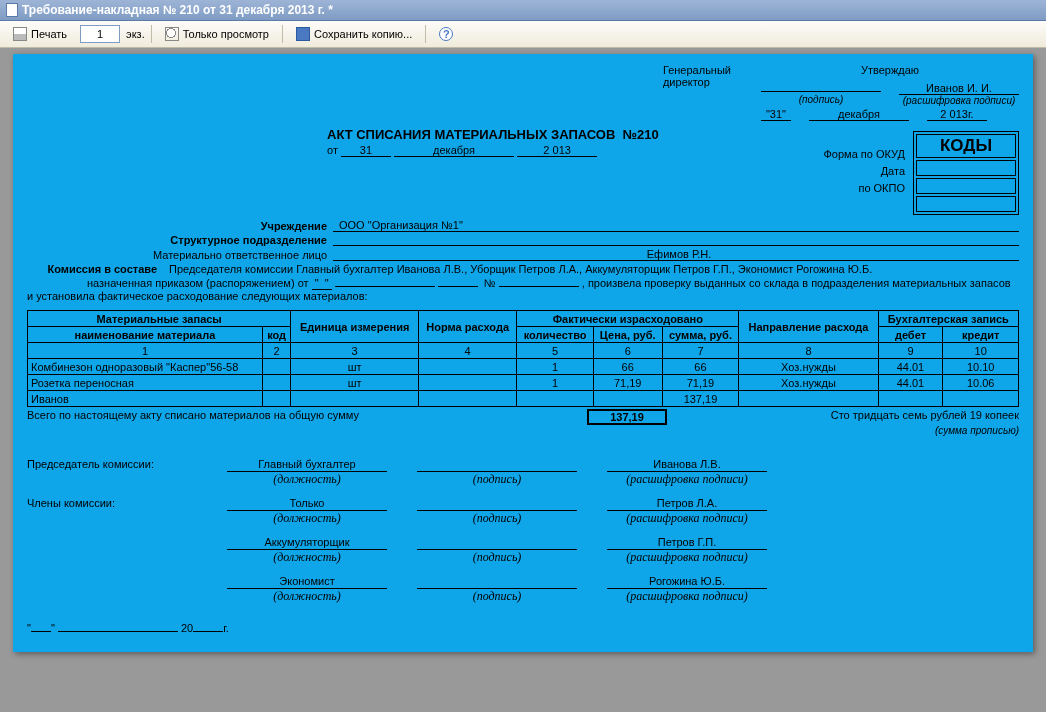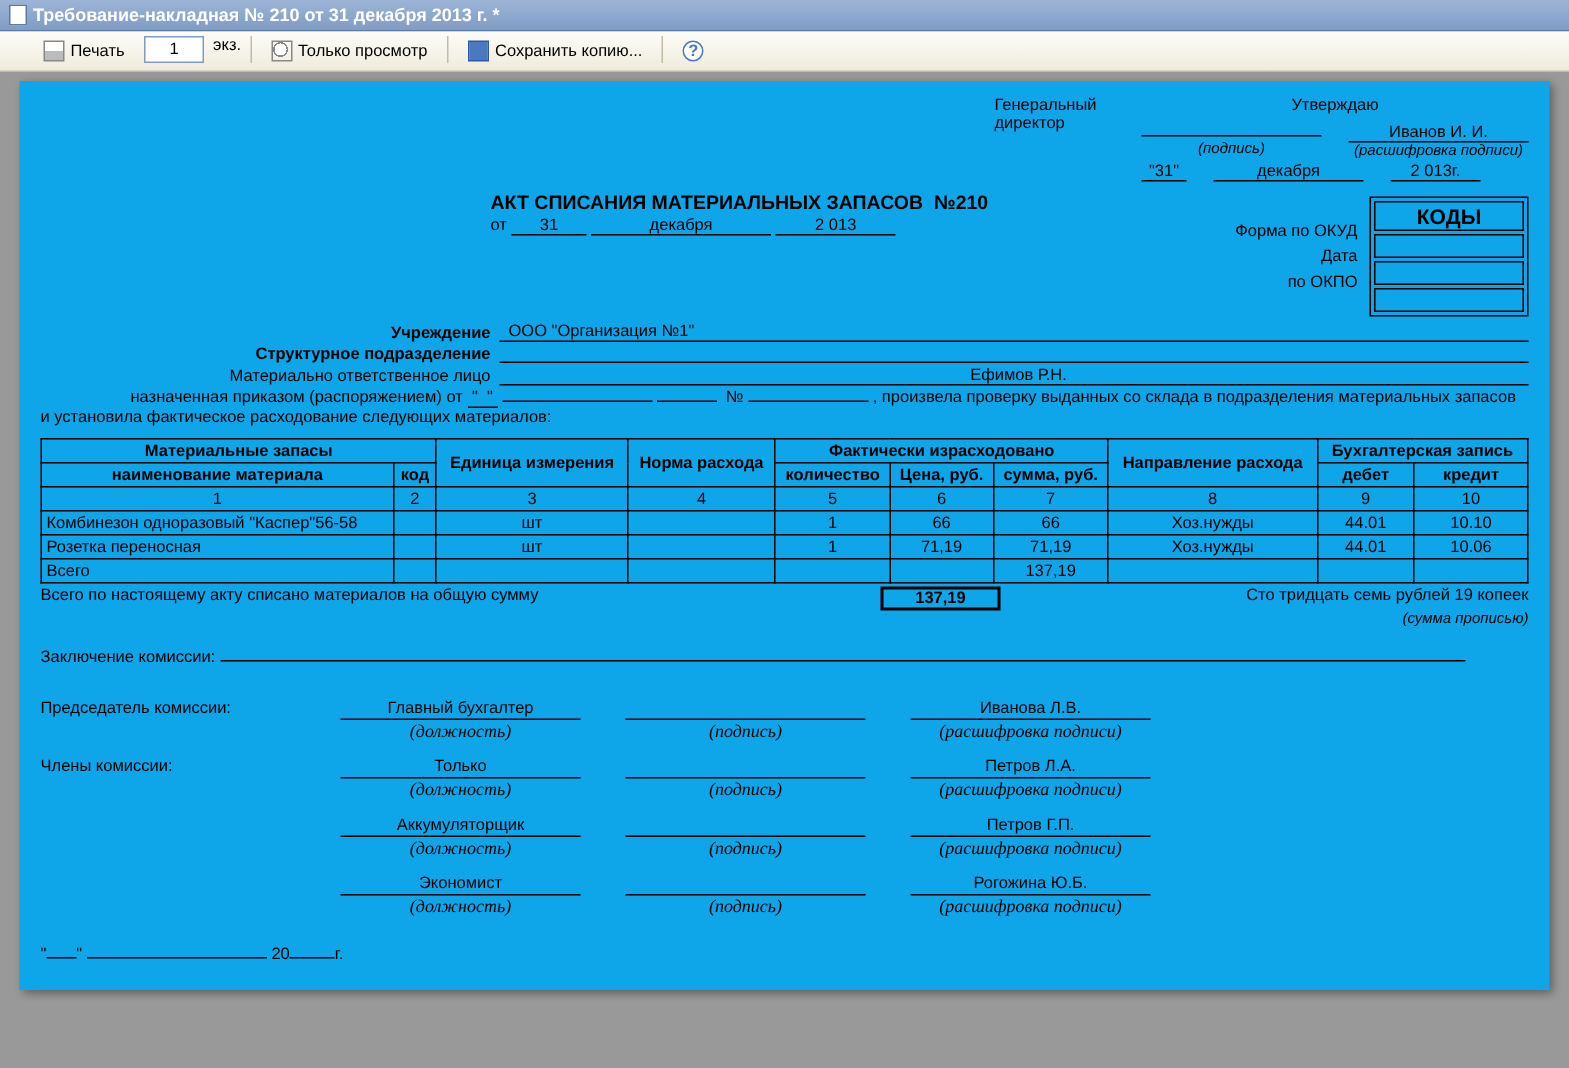--- a/index.html
+++ b/index.html
@@ -20,22 +20,23 @@
     gap: 4px;
     border-bottom: 1px solid #5a7aa8;
     font-weight:bold;
   }
   .doc-icon {
     display:inline-block; width:12px; height:14px; background:#fff; border:1px solid #5a7aa8; position:relative;
   }
   .toolbar {
     background: linear-gradient(#fdfcf8, #efebdc);
     border-bottom: 1px solid #c0bca8;
-    padding: 3px 22px;
+    padding: 3px 6px;
     display: flex;
+    align-items: center;
     gap: 6px;
     font-size: 11px;
     color:#000;
   }
   .tool-btn {
     display: flex; align-items:center; gap:4px;
     padding:2px 6px; border:1px solid transparent; border-radius:3px;
     cursor:pointer;
   }
   .spin-input {
@@ -62,21 +63,21 @@
     padding:10px 14px 18px 14px;
     box-shadow:2px 2px 6px rgba(0,0,0,.4);
   }
   .uline { border-bottom:1px solid #000; display:inline-block; min-width:60px; text-align:center; }
   .small-i { font-style:italic; font-size:10px; text-align:center; }
 
   .codes-box {
     float:right; border:1px solid #000; margin-top:4px;
   }
   .codes-box th, .codes-box td {
-    border:1px solid #000; font-size:14px; text-align:center; min-width:100px; height:16px;
+    border:1px solid #000; font-size:17px; text-align:center; min-width:100px; height:16px;
   }
   .codes-labels { text-align:right; font-size:11px; }
 
   h3.title { font-size:13px; font-weight:bold; margin:6px 0 2px 0; display:inline;}
 
   .fieldline { display:flex; align-items:flex-end; gap:6px; margin-bottom:2px; }
   .label-r { text-align:right; flex:none; }
 
   table.main {
     border-collapse:collapse; width:100%; margin-top:8px; font-size:11px;
@@ -198,20 +199,24 @@
           <span class="uline" style="flex:1;text-align:left;padding-left:6px;">ООО "Организация №1"</span>
         </div>
     <div class="fieldline">
           <div class="label-r" style="width:300px;font-weight:bold;">Структурное подразделение</div>
           <span class="uline" style="flex:1;"></span>
         </div>
     <div class="fieldline">
           <div class="label-r" style="width:300px;font-weight:normal;">Материально ответственное лицо</div>
           <span class="uline" style="flex:1;text-align:center;padding-left:6px;">Ефимов Р.Н.</span>
         </div>
+    <div class="fieldline">
+          <div class="label-r" style="width:130px;font-weight:bold;">Комиссия в составе</div>
+          <span style="flex:1;text-align:left;padding-left:6px;">Председателя комиссии Главный бухгалтер Иванова Л.В., Уборщик Петров Л.А., Аккумуляторщик Петров Г.П., Экономист Рогожина Ю.Б.</span>
+        </div>
     <div style="margin-top:2px;">
       <span style="margin-left:60px;">назначенная приказом (распоряжением) от</span>
       <span class="uline" style="min-width:20px;">"&nbsp;&nbsp;"</span>
       <span class="uline" style="min-width:100px;"></span>
       <span class="uline" style="min-width:40px;"></span>
       &nbsp;<span>№</span>
       <span class="uline" style="min-width:80px;"></span>
       <span>, произвела проверку выданных со склада в подразделения материальных запасов и установила фактическое расходование следующих материалов:</span>
     </div>
   </div>
@@ -265,45 +270,41 @@
             <td>шт</td>
             <td></td>
             <td>1</td>
             <td>71,19</td>
             <td>71,19</td>
             <td>Хоз.нужды</td>
             <td>44.01</td>
             <td>10.06</td>
     </tr>
     <tr>
-      <td class="l">Всего</td>
+      <td class="l">Иванов</td>
             <td></td>
             <td></td>
             <td></td>
             <td></td>
             <td></td>
             <td>137,19</td>
             <td></td>
             <td></td>
             <td></td>
     </tr>
   </tbody>
       </table>
 
   <div class="sumline">
     <div style="flex:0 0 560px;">Всего по настоящему акту списано материалов на общую сумму</div>
     <div class="boldcell" style="width:80px;text-align:center;">137,19</div>
     <div style="flex:1; text-align:right;">Сто тридцать семь рублей 19 копеек</div>
   </div>
   <div style="text-align:right;" class="small-i">(сумма прописью)</div>
 
-  <div style="margin-top:14px;">
-    <span>Заключение комиссии:</span>
-    <span class="uline" style="display:inline-block;width:830px;"></span>
-  </div>
 
   <div id="sig-area" style="margin-top:22px;">
         <div class="sig-block">
           <div style="width: 170px;">Председатель комиссии:</div>
           <div class="sig-col">
             <span class="sig-line">Главный бухгалтер</span>
             <div class="sig-lbl">(должность)</div>
           </div>
           <div class="sig-col">
             <span class="sig-line"></span>

